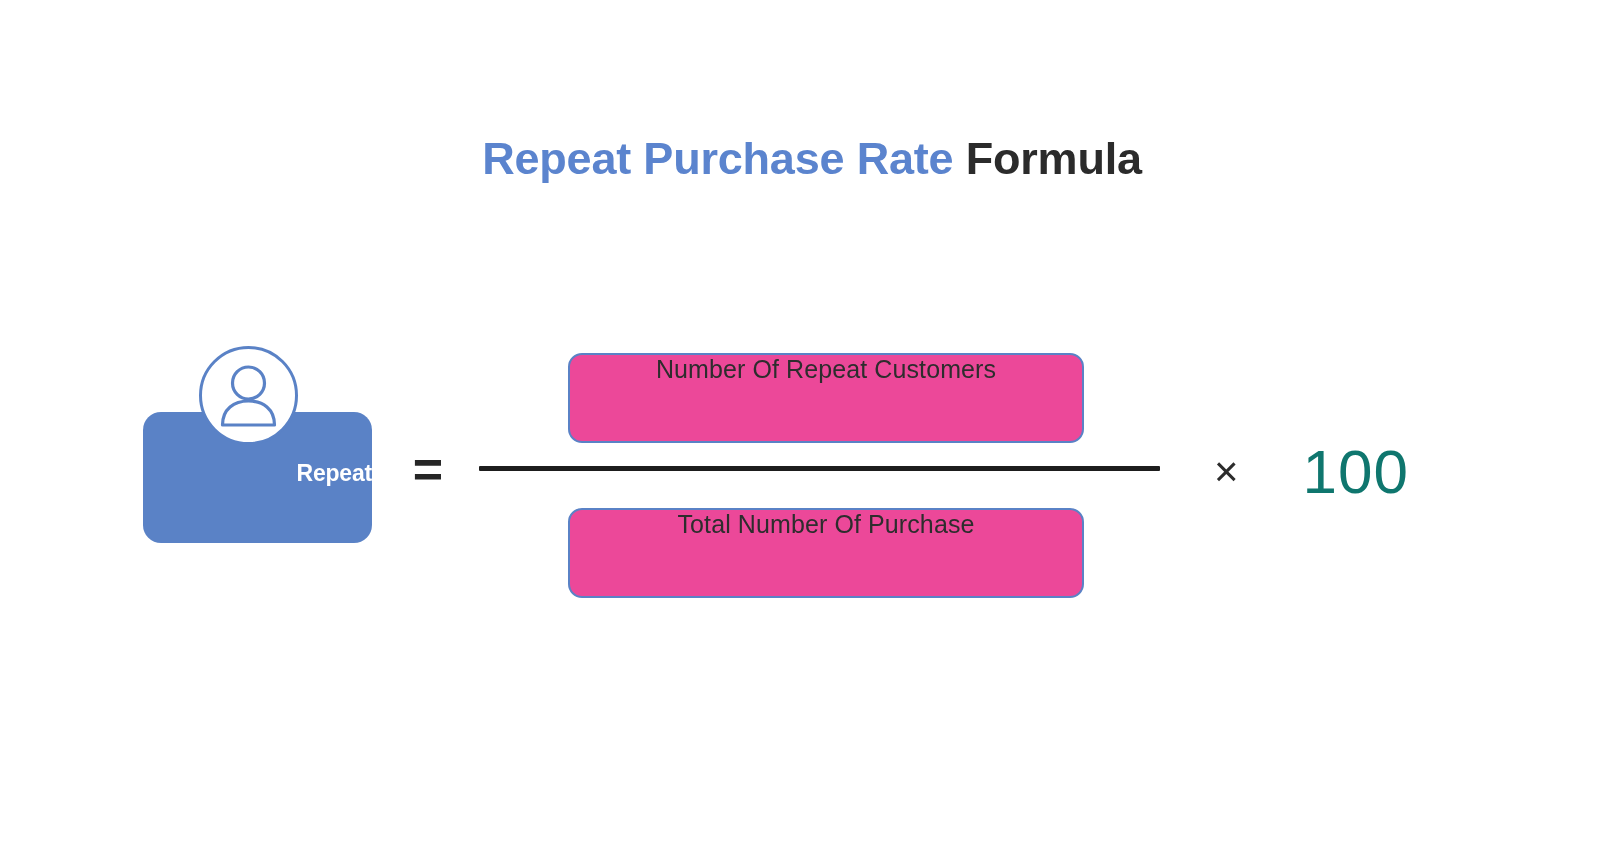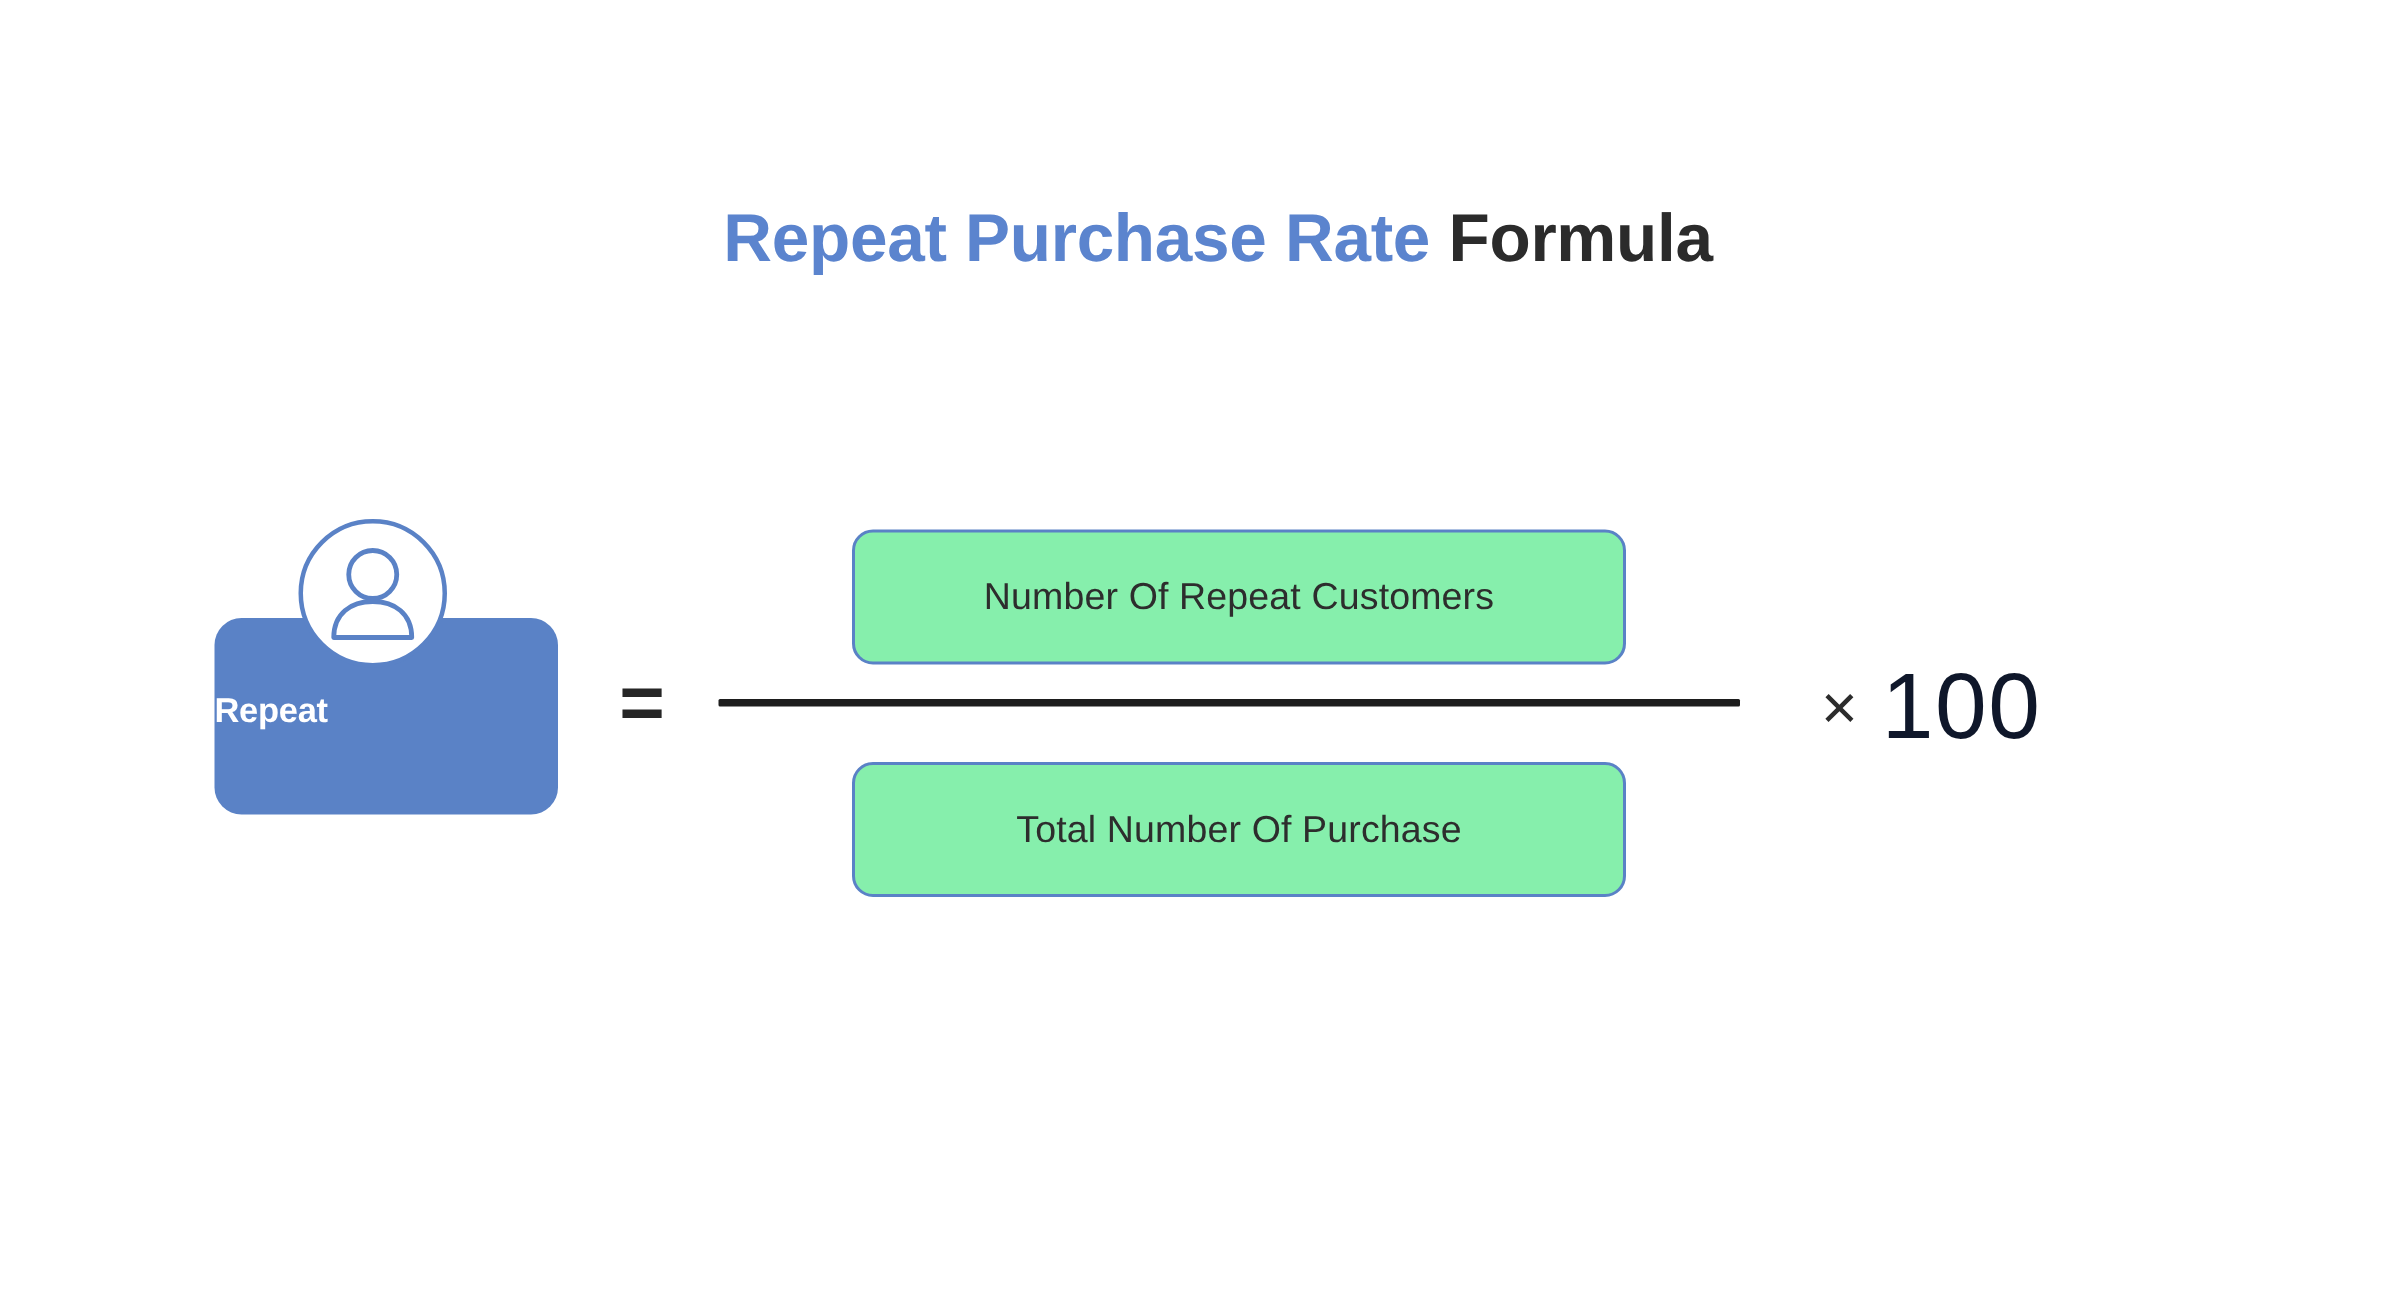--- a/index.html
+++ b/index.html
@@ -54,21 +54,21 @@
     height: 131px;
     background: #5a82c6;
     border-radius: 18px;
     box-sizing: border-box;
   }
   .metric-label {
     position: absolute;
     left: 0;
     top: 46px;
     width: 229px;
-    text-align: left;
+    text-align: right;
     color: #ffffff;
     font-size: 23px;
     font-weight: 700;
     line-height: 1.33;
     letter-spacing: -0.2px;
   }
   .metric-label span { display: block; }
 
   .avatar-circle {
     position: absolute;
@@ -107,26 +107,26 @@
     left: 556px;
     top: 353px;
     width: 528px;
     height: 245px;
   }
   .frac-box {
     position: absolute;
     left: 12px;
     width: 516px;
     height: 90px;
-    background: #86efac;
+    background: #ec4899;
     border: 2.5px solid #5a82c6;
     border-radius: 14px;
     box-sizing: border-box;
     display: flex;
-    align-items: center;
+    align-items: flex-start;
     justify-content: center;
   }
   .frac-box .frac-text {
     color: #2d2d2d;
     font-size: 25px;
     font-weight: 400;
     letter-spacing: 0.1px;
     white-space: nowrap;
   }
   .frac-num { top: 0; }
@@ -157,21 +157,22 @@
     font-weight: 300;
     line-height: 1;
     margin-right: 16px;
     color: #2c2c2c;
   }
   .times-val {
     font-size: 62px;
     font-weight: 300;
     line-height: 1;
     letter-spacing: 1px;
-    color: #0f172a;
+    color: #0f766e;
+    margin-left: 48px;
   }
 </style>
 </head>
 <body>
 
 <div id="canvas">
 
   <div class="title">
     <span class="t-blue">Repeat Purchase Rate</span><span class="t-dark"> Formula</span>
   </div>

